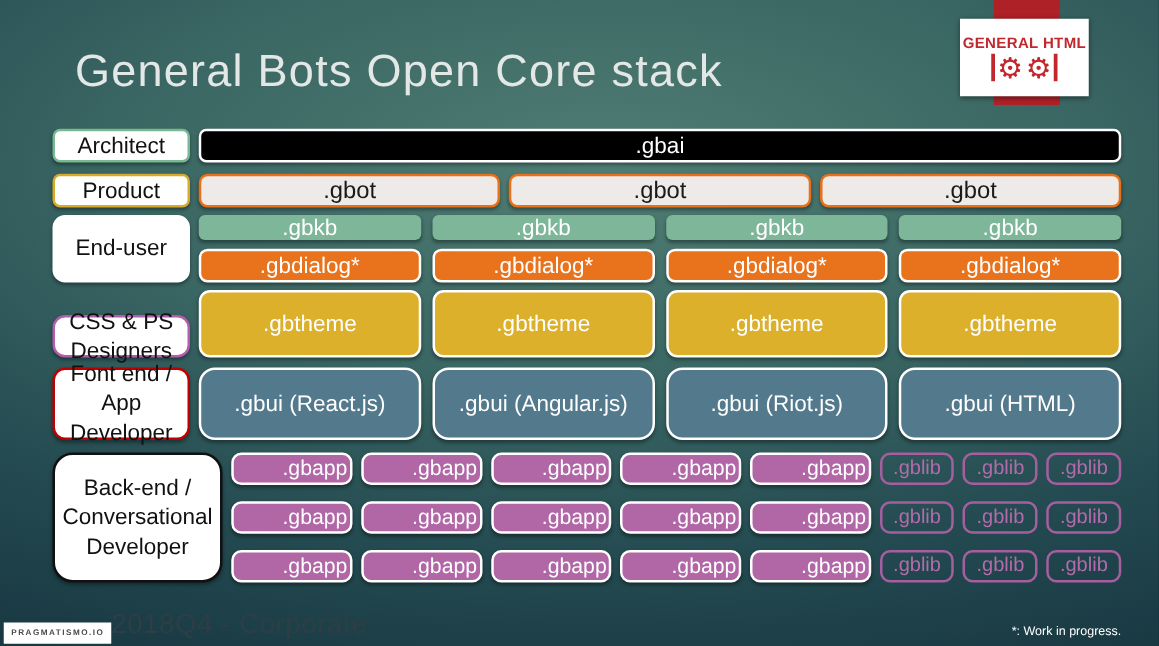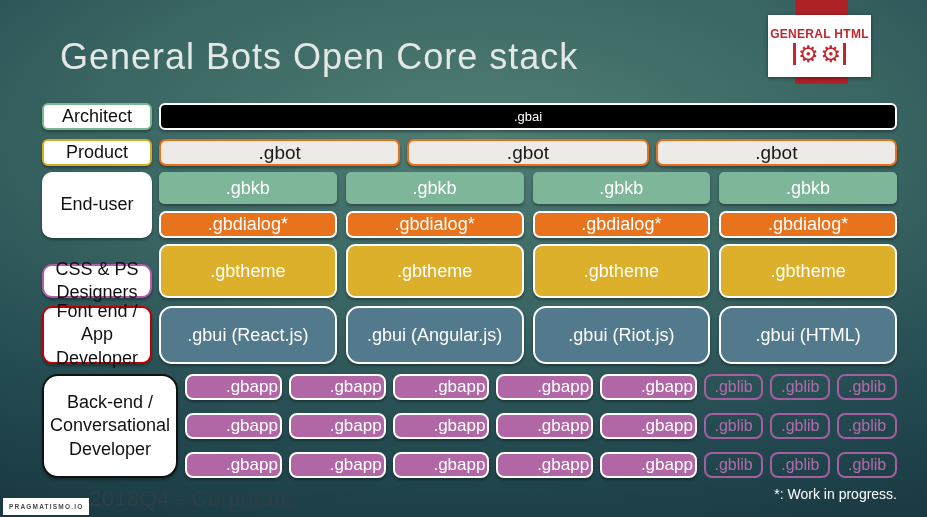--- a/index.html
+++ b/index.html
@@ -41,52 +41,52 @@
   .lbl-product   { border: 2px solid #d9a928; }
   .lbl-enduser   { border: 2px solid #ffffff; border-radius: 10px; }
   .lbl-designers { border: 2px solid #b65cad; border-radius: 10px; margin-top: 20px; }
   .lbl-frontend  { border: 2px solid #c00000; border-radius: 10px; }
   .lbl-backend   { border: 2px solid #111111; border-radius: 16px; }
 
   .box {
     flex: 1; display: flex; align-items: center; justify-content: center;
     color: #fff; box-shadow: 0 2px 3px rgba(0,0,0,.35);
   }
-  .gbai    { background: #000000; border: 2px solid #fff; border-radius: 6px;  font-size: 13px; }
+  .gbai    { background: #000000; border: 2px solid #fff; border-radius: 6px;  font-size: 18px; }
   .gbot    { background: #edeae7; border: 2px solid #e8701a; border-radius: 7px; color: #1a1a1a; font-size: 19px; }
   .gbkb    { background: #7eb699; border-radius: 5px; font-size: 18px; }
   .gbdialog{ background: #e9731d; border: 2px solid #fff; border-radius: 7px; font-size: 18px; }
   .gbtheme { background: #dcb02b; border: 2px solid #fff; border-radius: 9px; font-size: 18px; }
   .gbui    { background: #53798d; border: 2px solid #fff; border-radius: 13px; font-size: 18px; }
   .gbapp   { background: #b166a6; border: 2px solid #fff; border-radius: 8px; font-size: 17px; padding-left: 37px; }
   .gblib   { background: transparent; border: 2px solid #a55f9e; border-radius: 8px;
              color: #b36cab; font-size: 16px; box-shadow: none; }
 
   .row-architect { height: 27px; margin-bottom: 9px; }
   .row-product   { height: 27px; margin-bottom: 6px; }
   .group-enduser { margin-bottom: 6px; }
   .row-theme     { height: 54px; margin-bottom: 8px; }
   .row-ui        { height: 58px; margin-bottom: 10px; }
 
   .subcol { flex: 1; display: flex; flex-direction: column; }
   .subcol-enduser { gap: 7px; }
   .subrow { display: flex; }
-  .subrow-gbkb    { height: 32px; gap: 9px; border-radius: 11px; }
+  .subrow-gbkb    { height: 20px; gap: 9px; border-radius: 11px; }
   .subrow-gbdialog{ height: 27px; gap: 9px; }
   .cols4 { flex: 1; display: flex; gap: 9px; }
   .subcol-backend { gap: 13px; }
   .subrow-apps { height: 26px; gap: 7px; }
 
   
   .brand-box {
     position: absolute; left: 3px; top: 498px; background: #fff; padding: 5px 6px;
     font-size: 6.5px; font-weight: bold; letter-spacing: 1.2px; color: #4a4a4a;
   }
   .caption { position: absolute; left: 89px; top: 486px; font-size: 22px; color: #2e3e45; letter-spacing: .5px; }
-  .note    { position: absolute; right: 30px; top: 486px; font-size: 14px; color: #ffffff; }
+  .note    { position: absolute; right: 30px; top: 500px; font-size: 10px; color: #ffffff; }
 </style>
 </head>
 <body>
 
 <div class="slide">
 
   <h1 class="title">General Bots Open Core stack</h1>
 
   <div class="ribbon"></div>
   <div class="logo">

